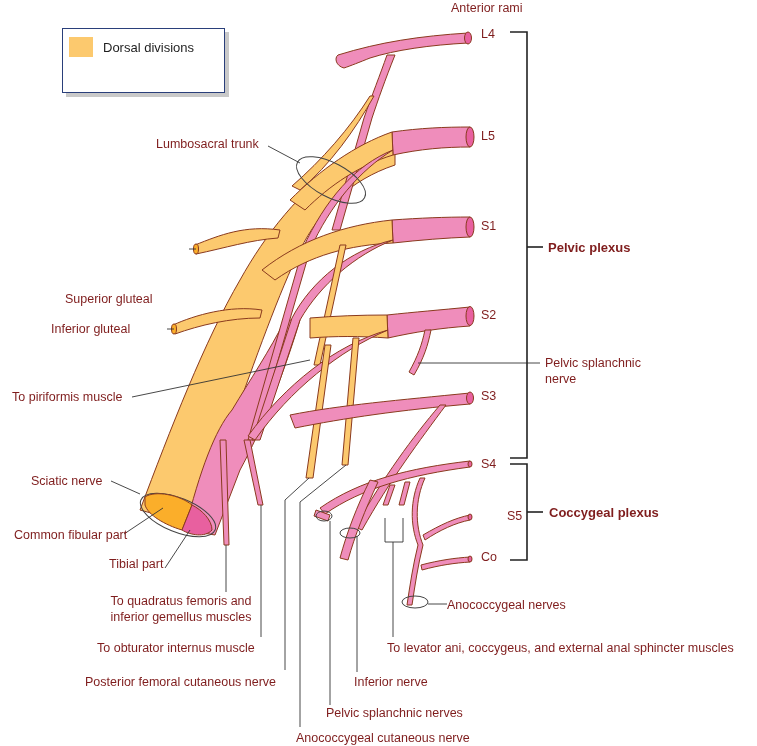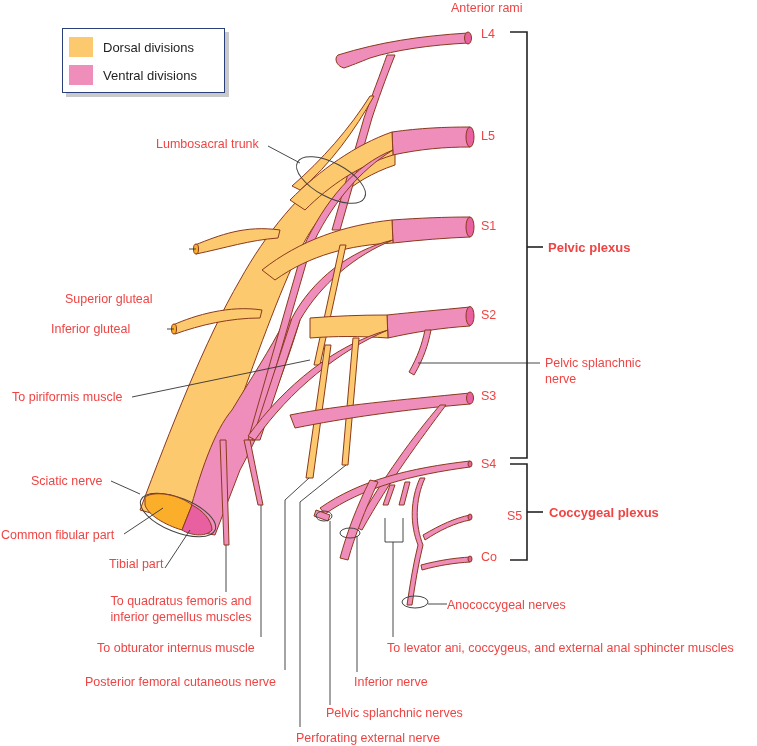--- a/index.html
+++ b/index.html
@@ -1,19 +1,19 @@
 <!DOCTYPE html>
 <html><head>
 <meta charset="utf-8">
 <style>
   html, body { margin: 0; padding: 0; background: #ffffff; }
   body { width: 757px; height: 746px; position: relative; overflow: hidden;
          font-family: "Liberation Sans", sans-serif; color: #1a1a1a; }
   #stage { position: absolute; left: 0; top: 0; width: 757px; height: 746px; }
-  .lbl { position: absolute; font-size: 12.5px; line-height: 15px; white-space: nowrap; color: #ef4444; }
+  .lbl { position: absolute; font-size: 12.5px; line-height: 15px; white-space: nowrap; color: #7f1d1d; }
   .lbl.bold { font-weight: bold; font-size: 13px; }
   .lbl.center { text-align: center; }
   #legend { position: absolute; left: 62px; top: 28px; width: 161px; height: 63px;
             border: 1.5px solid #2a3f7a; background: #fff;
             box-shadow: 4px 4px 0 #c9c9c9; }
   .legend-row { position: absolute; left: 6px; height: 20px; display: flex; align-items: center; }
   .swatch { width: 24px; height: 20px; margin-right: 10px; }
   .legend-text { font-size: 13px; color: #1e1e1e; white-space: nowrap; }
 </style>
 </head>
@@ -115,50 +115,46 @@
     <polyline points="510,464 527,464 527,560 510,560"></polyline>
     <line x1="527" y1="512" x2="543" y2="512"></line>
   </g>
 </svg>
 
 <div id="legend">
   <div class="legend-row" style="top:8px;">
     <div class="swatch" style="background:#fcc96e;"></div>
     <span class="legend-text">Dorsal divisions</span>
   </div>
-  <div class="legend-row" style="top:36px;">
-    <div class="swatch" style="background:#ef8dbb;"></div>
-    <span class="legend-text">Ventral divisions</span>
-  </div>
 </div>
 
 <div class="lbl" style="left:451px; top:1px;">Anterior rami</div>
 <div class="lbl" style="left:481px; top:27px;">L4</div>
 <div class="lbl" style="left:481px; top:129px;">L5</div>
 <div class="lbl" style="left:481px; top:219px;">S1</div>
 <div class="lbl" style="left:481px; top:308px;">S2</div>
 <div class="lbl" style="left:481px; top:389px;">S3</div>
 <div class="lbl" style="left:481px; top:457px;">S4</div>
 <div class="lbl" style="left:507px; top:509px;">S5</div>
 <div class="lbl" style="left:481px; top:550px;">Co</div>
 
 <div class="lbl bold" style="left:548px; top:240px;">Pelvic plexus</div>
 <div class="lbl bold" style="left:549px; top:505px;">Coccygeal plexus</div>
 
 <div class="lbl" style="left:156px; top:137px;">Lumbosacral trunk</div>
 <div class="lbl" style="left:65px; top:260px;margin-top:32px;">Superior gluteal</div>
 <div class="lbl" style="left:51px; top:322px;">Inferior gluteal</div>
 <div class="lbl" style="left:12px; top:390px;">To piriformis muscle</div>
 <div class="lbl" style="left:31px; top:474px;">Sciatic nerve</div>
-<div class="lbl" style="left:1px; top:528px;text-align:center;">Common fibular part</div>
+<div class="lbl" style="left:14px; top:528px;text-align:center;">Common fibular part</div>
 <div class="lbl" style="left:109px; top:557px;">Tibial part</div>
 <div class="lbl center" style="left:76px; top:594px; width:210px;">To quadratus femoris and</div>
 <div class="lbl center" style="left:76px; top:610px; width:210px;">inferior gemellus muscles</div>
 <div class="lbl" style="left:97px; top:641px;">To obturator internus muscle</div>
 <div class="lbl" style="left:85px; top:675px;">Posterior femoral cutaneous nerve</div>
 <div class="lbl" style="left:354px; top:675px;">Inferior nerve</div>
 <div class="lbl" style="left:326px; top:706px;">Pelvic splanchnic nerves</div>
-<div class="lbl" style="left:296px; top:731px;">Perforating external nerve</div>
+<div class="lbl" style="left:296px; top:731px;">Anococcygeal cutaneous nerve</div>
 
 <div class="lbl" style="left:545px; top:356px;">Pelvic splanchnic</div>
 <div class="lbl" style="left:545px; top:372px;">nerve</div>
 <div class="lbl" style="left:447px; top:598px;">Anococcygeal nerves</div>
 <div class="lbl" style="left:387px; top:641px;">To levator ani, coccygeus, and external anal sphincter muscles</div>
 
 </body></html>

